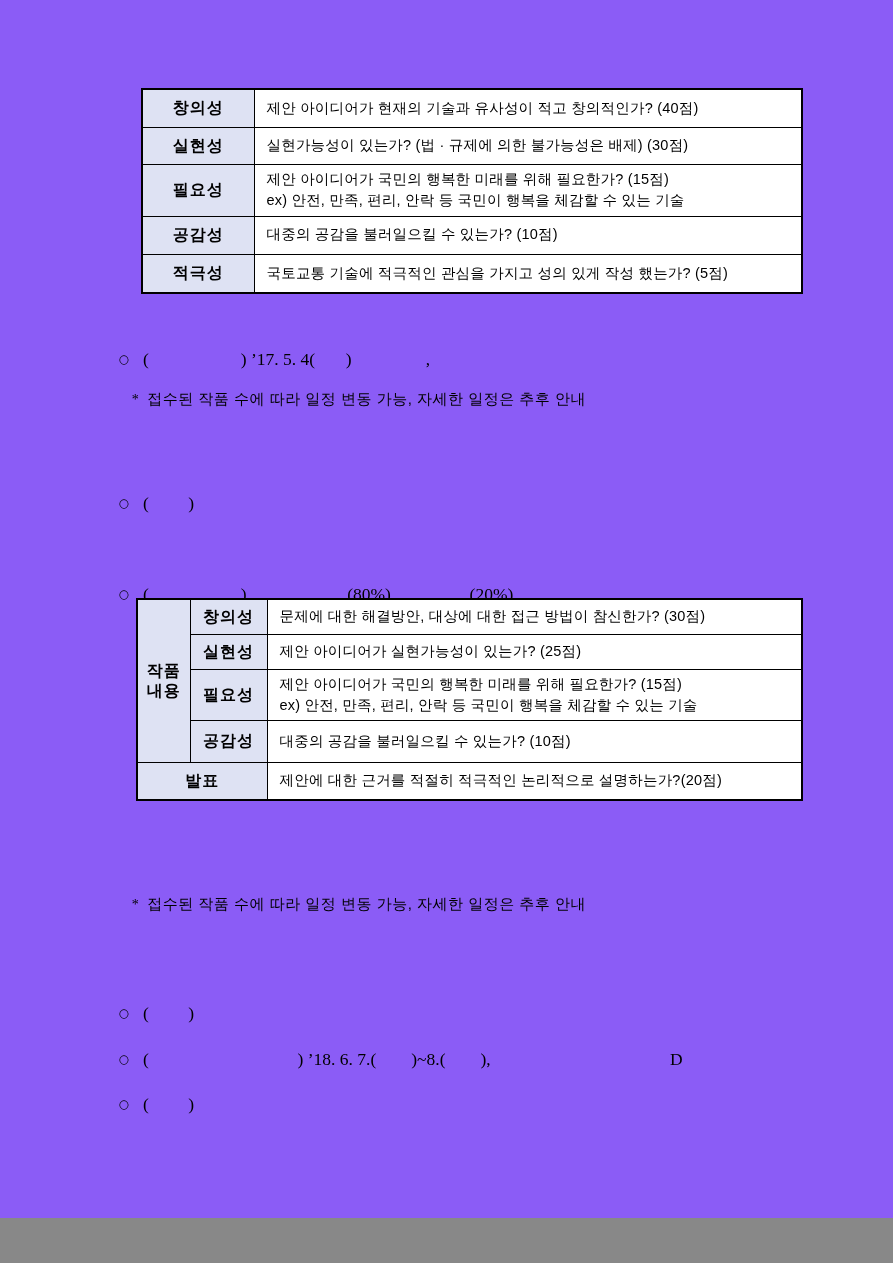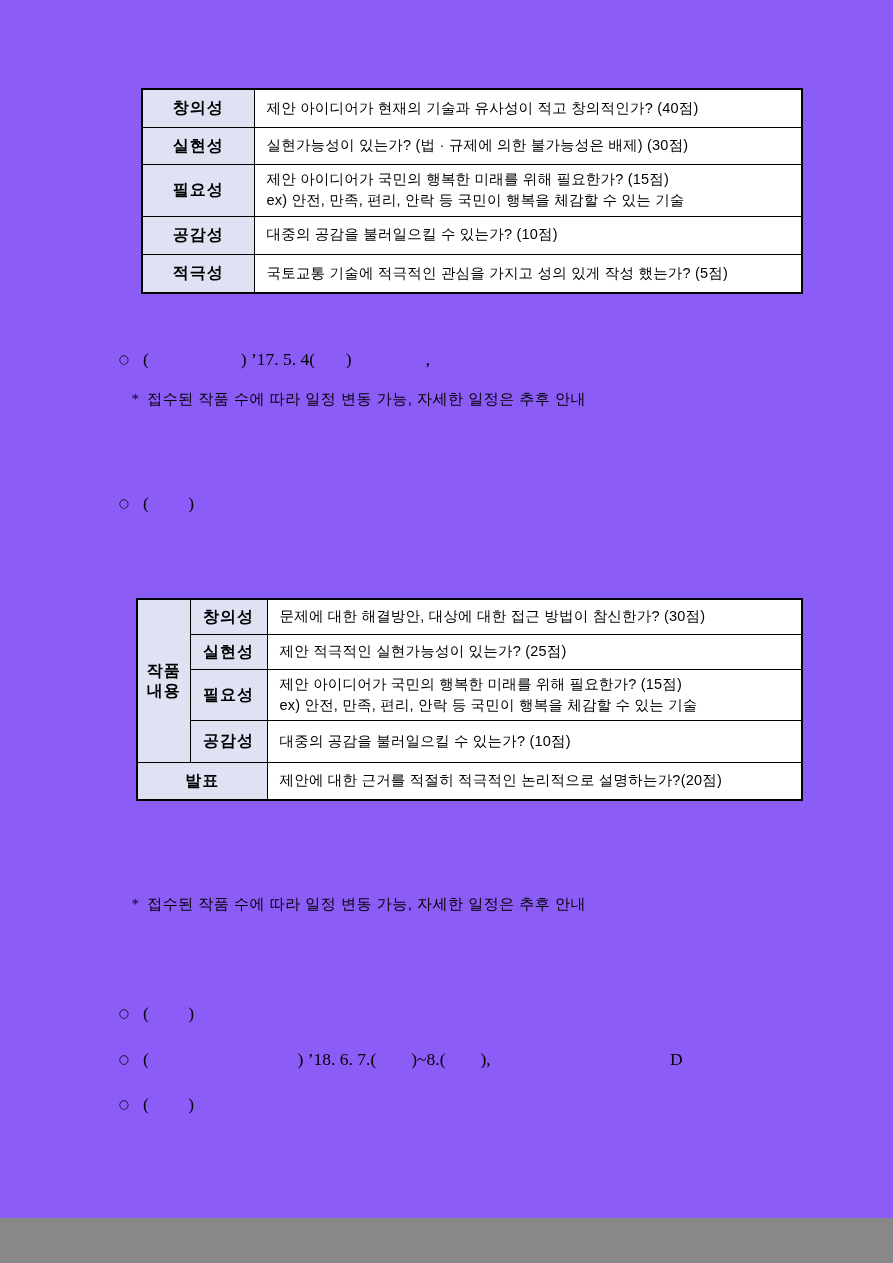--- a/index.html
+++ b/index.html
@@ -133,37 +133,40 @@
   <div class="bullet" style="top:320px">
     <span class="marker">○</span><span>(                     ) ’17. 5. 4(       )                 ,</span>
   </div>
   <div class="note" style="top:363px">
     <span class="marker">*</span><span>접수된 작품 수에 따라 일정 변동 가능, 자세한 일정은 추후 안내</span>
   </div>
 
   <div class="bullet" style="top:464px">
     <span class="marker">○</span><span>(         )</span>
   </div>
+  <div class="bullet" style="top:555px">
+    <span class="marker">○</span><span>(                     )                       (80%)                  (20%)</span>
+  </div>
 
   <table class="eval" id="table2">
     <colgroup>
         <col class="g1">
         <col class="g2">
         <col>
       </colgroup>
     <tbody>
         <tr class="r1">
       <td class="lbl" rowspan="4">작품
 내용</td>
       <td class="lbl">창의성</td>
       <td class="desc">문제에 대한 해결방안, 대상에 대한 접근 방법이 참신한가? (30점)</td>
     </tr>
     <tr class="r2">
       <td class="lbl">실현성</td>
-      <td class="desc">제안 적극적인 실현가능성이 있는가? (25점)</td>
+      <td class="desc">제안 아이디어가 실현가능성이 있는가? (25점)</td>
     </tr>
     <tr class="r3">
       <td class="lbl">필요성</td>
       <td class="desc">제안 아이디어가 국민의 행복한 미래를 위해 필요한가? (15점)
 ex) 안전, 만족, 편리, 안락 등 국민이 행복을 체감할 수 있는 기술</td>
     </tr>
     <tr class="r4">
       <td class="lbl">공감성</td>
       <td class="desc">대중의 공감을 불러일으킬 수 있는가? (10점)</td>
     </tr>

